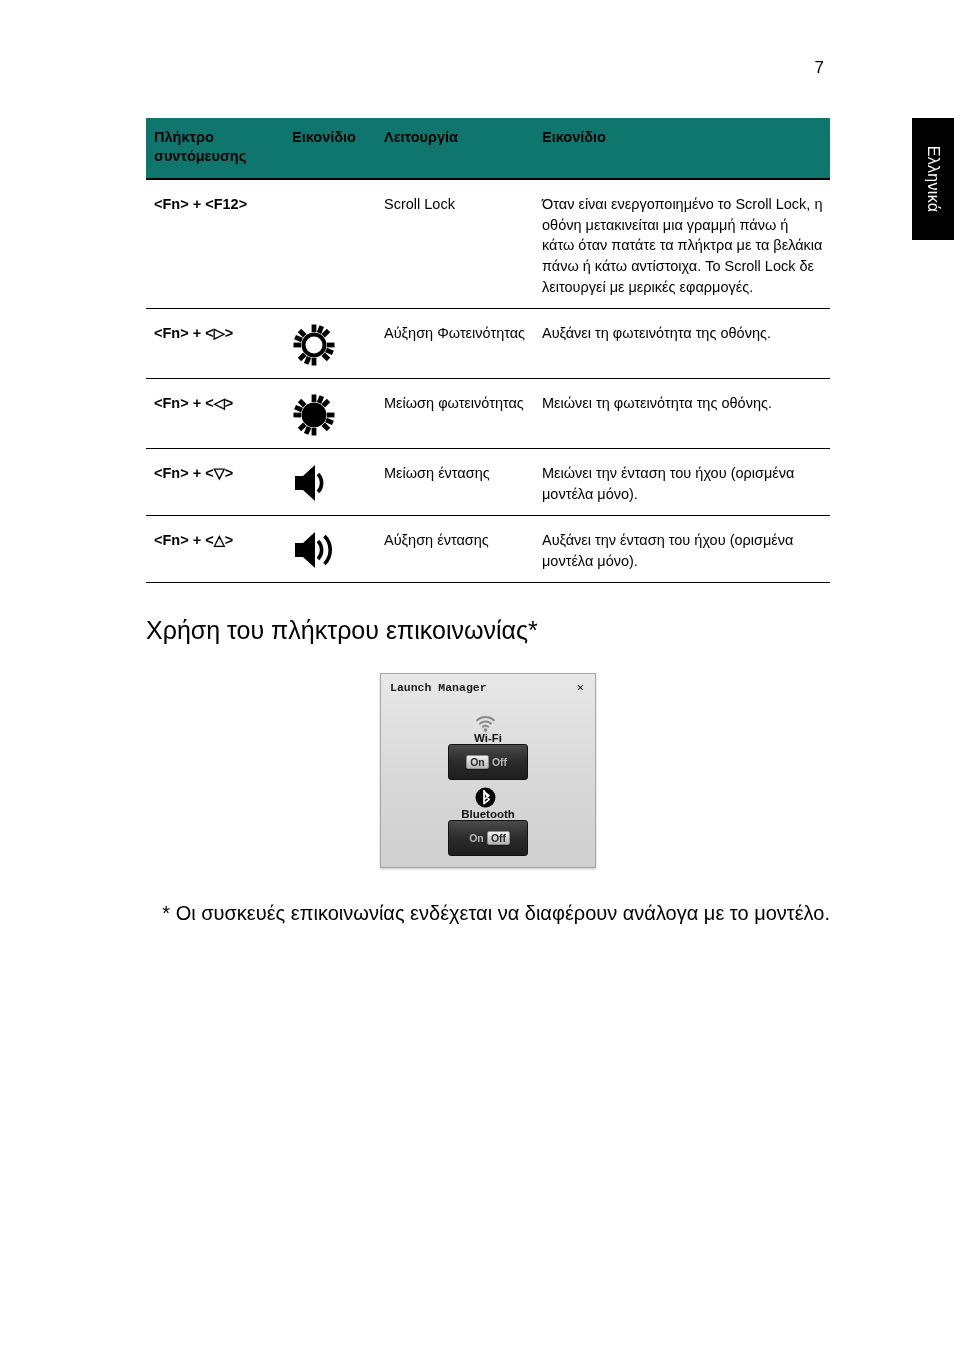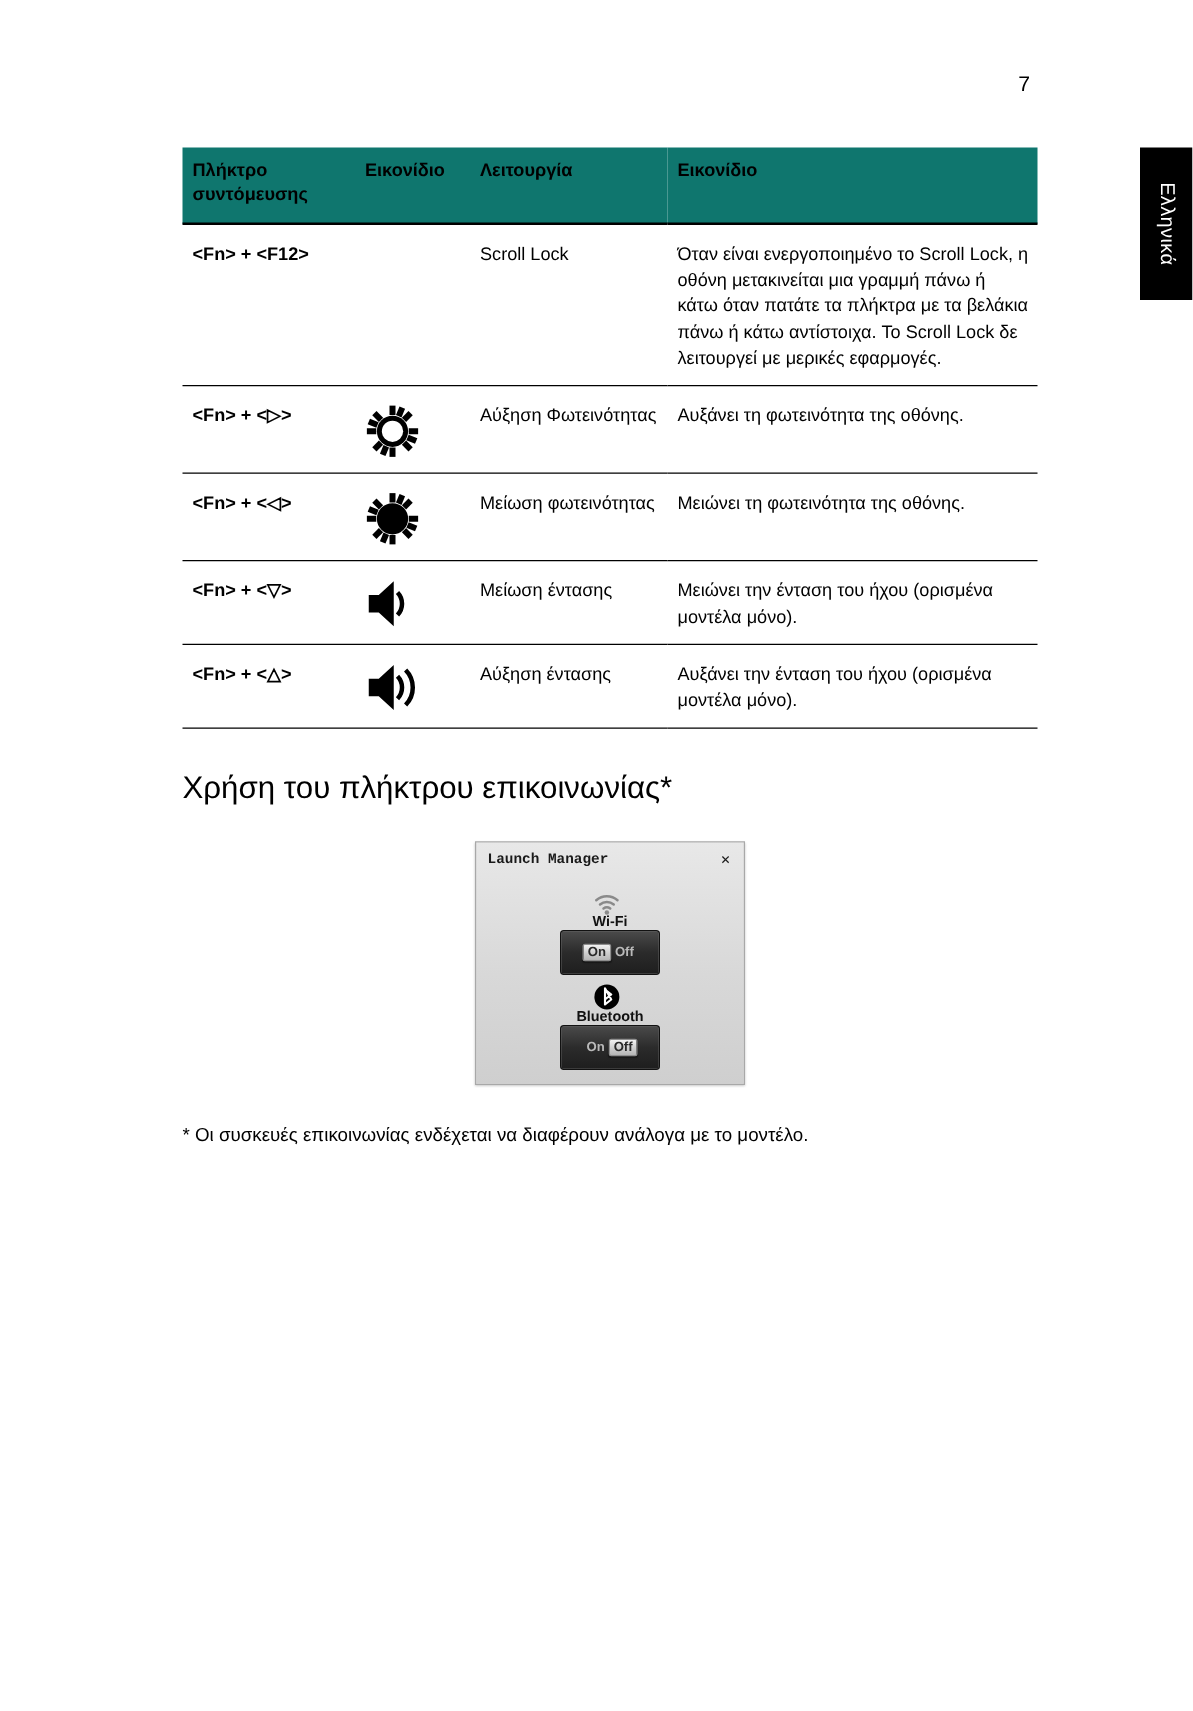--- a/index.html
+++ b/index.html
@@ -98,23 +98,24 @@
     margin: 32px 0 20px 0;
     line-height: 1.2;
   }
   p.body-text {
     font-size: 15px;
     line-height: 1.5;
     margin: 0 0 18px 0;
   }
   p.body-text b { font-weight: bold; }
   p.footnote {
-    font-size: 15px;
+    font-size: 20px;
     line-height: 1.5;
     margin: 0;
+    text-align: right;
   }
 
   
   .dialog-wrap {
     display: flex;
     justify-content: center;
     margin: 28px 0 30px 0;
   }
   .launch-dialog {
     width: 216px;

